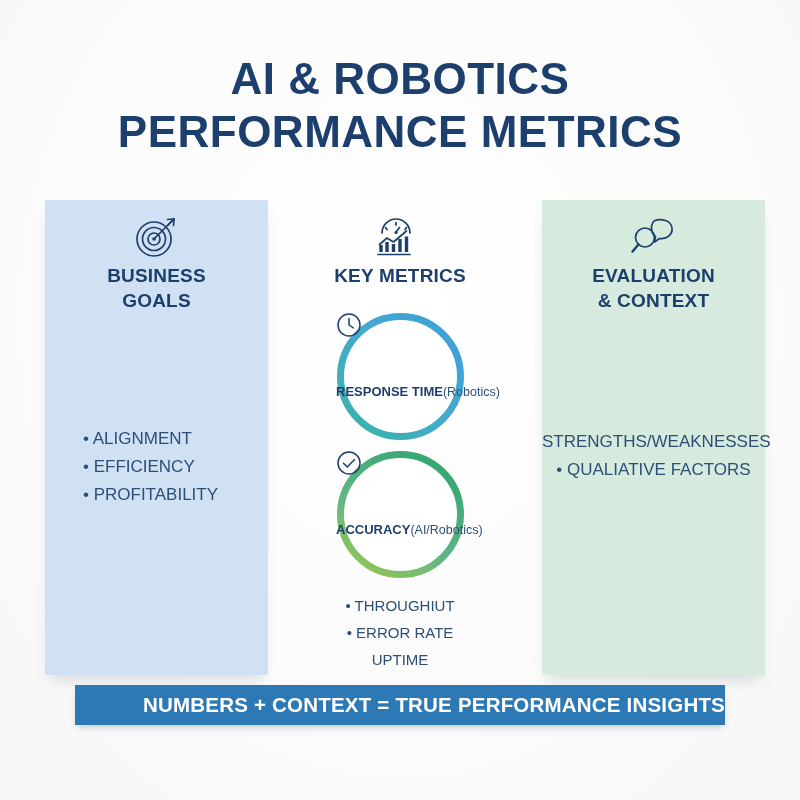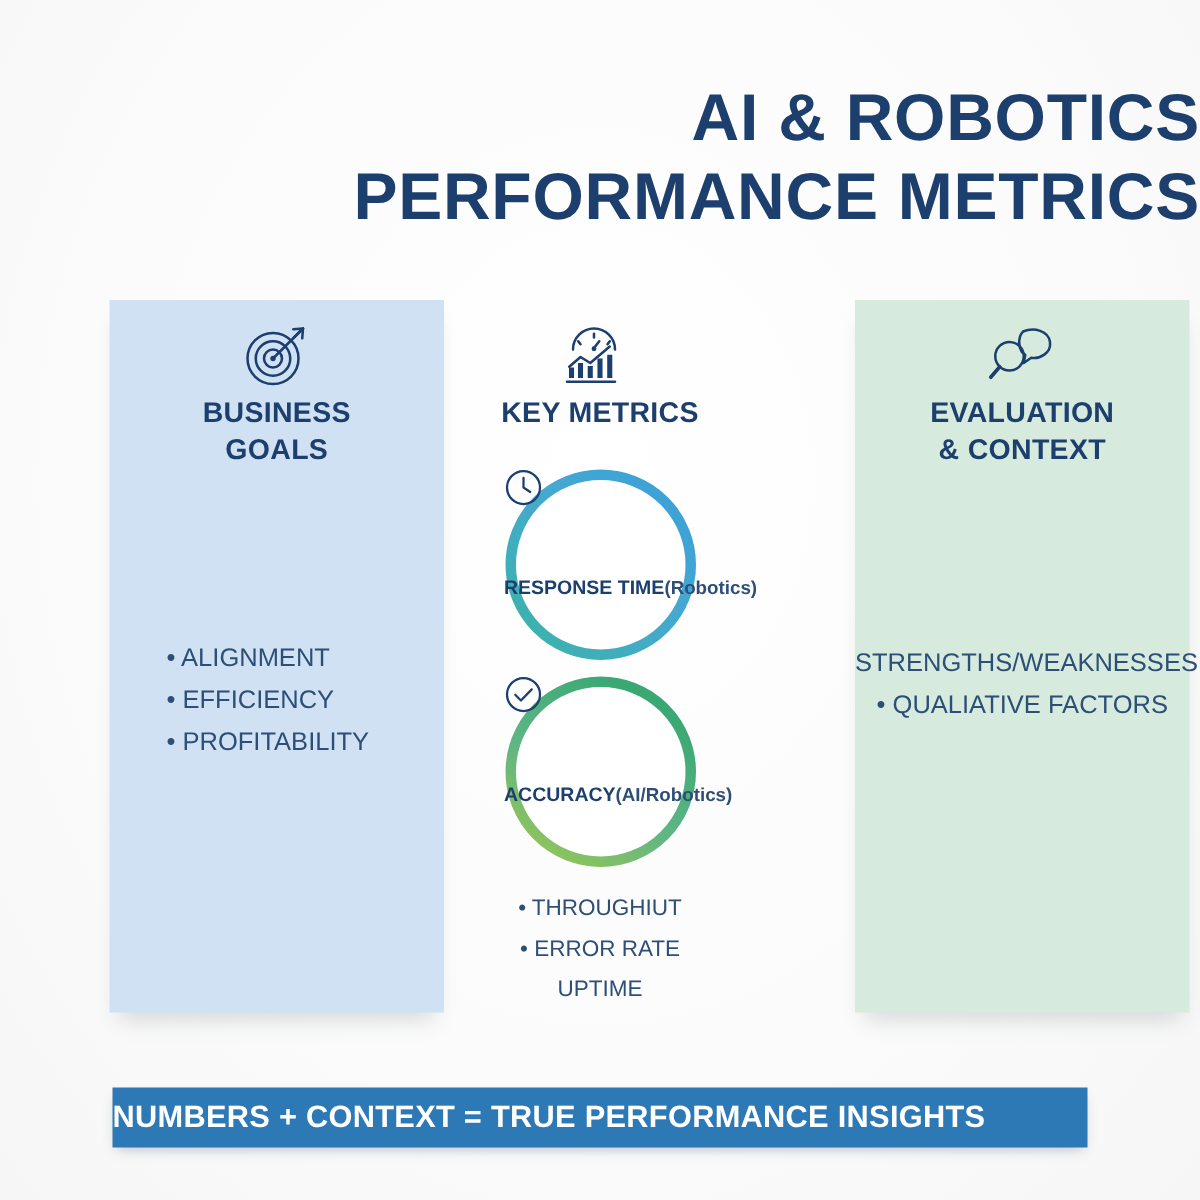--- a/index.html
+++ b/index.html
@@ -21,39 +21,38 @@
     height: 800px;
     background: radial-gradient(ellipse at 50% 40%, #ffffff 0%, #fbfbfb 60%, #f6f6f6 100%);
   }
 
   
   .title-block {
     position: absolute;
     left: 0;
     top: 52px;
     width: 800px;
-    text-align: right;
+    text-align: center;
   }
   .title-line {
     color: #1d3f6e;
     font-weight: bold;
     font-size: 44px;
     letter-spacing: 0.5px;
     line-height: 53px;
     white-space: nowrap;
   }
 
   
   .panel {
     position: absolute;
     top: 200px;
     width: 223px;
     height: 475px;
     box-shadow: 0 10px 14px -6px rgba(80,90,100,0.22);
-    margin-left: 28px;
   }
   .panel-left {
     left: 45px;
     background: #cfe1f2;
   }
   .panel-right {
     left: 542px;
     background: #d6ebdd;
   }
   .col-center {
@@ -143,21 +142,20 @@
     font-weight: bold;
     font-size: 13px;
     line-height: 16px;
     white-space: nowrap;
   }
   .ring-sub {
     color: #2d4f77;
     font-size: 12.5px;
     line-height: 16px;
     white-space: nowrap;
-    font-weight: bold;
   }
   .ring-glyph {
     margin-top: 7px;
     line-height: 0;
   }
 
   .center-list {
     position: absolute;
     left: 0;
     top: 392px;
@@ -165,28 +163,28 @@
     text-align: center;
     color: #2d4f77;
     font-size: 15px;
     line-height: 27px;
   }
 
   
   .banner {
     position: absolute;
     left: 75px;
-    top: 725px;
+    top: 685px;
     width: 650px;
     height: 40px;
     background: #2d79b5;
     box-shadow: 0 4px 8px -3px rgba(60,80,100,0.35);
     display: flex;
     align-items: center;
-    justify-content: flex-start;
+    justify-content: flex-end;
   }
   .banner-text {
     color: #ffffff;
     font-weight: bold;
     font-size: 20.5px;
     letter-spacing: 0.2px;
     white-space: nowrap;
   }
 </style>
 </head>

